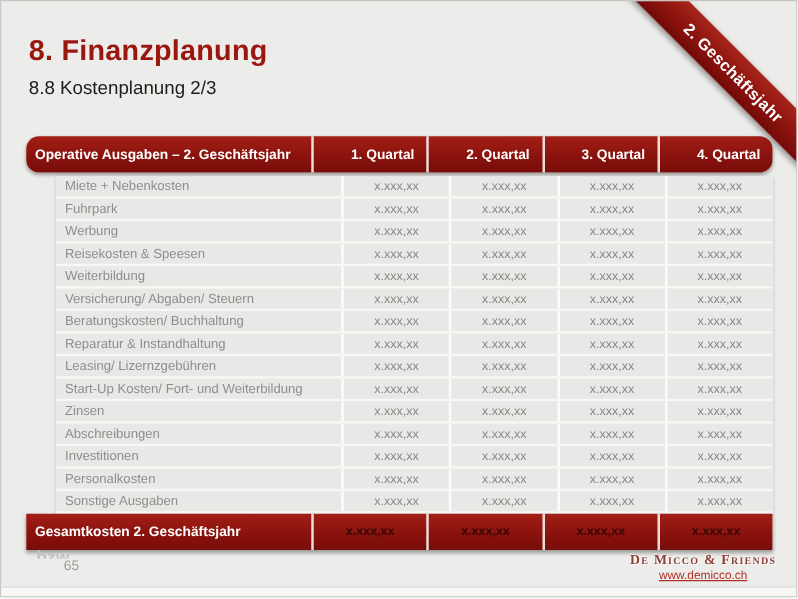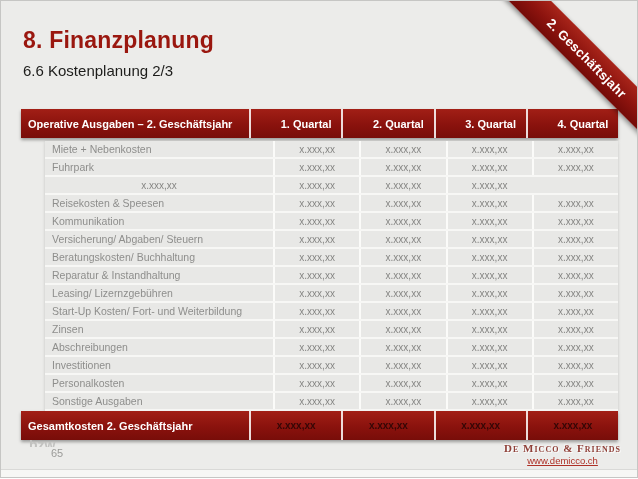--- a/index.html
+++ b/index.html
@@ -23,20 +23,21 @@
     display:flex;align-items:center;justify-content:center;z-index:6;
   }
   .ribbon span{color:#fff;font-weight:bold;font-size:13px;letter-spacing:.3px;}
   .table{position:absolute;left:20px;top:108px;width:597px;z-index:2;}
   .thead,.trow{display:grid;grid-template-columns:228px 1fr 1fr 1fr 1fr;}
   .thead{
     height:29px;
     background:linear-gradient(180deg,#a21f16 0%,#8a120d 55%,#780d09 100%);
     box-shadow:0 2px 3px rgba(0,0,0,.35);
     margin-bottom:3px;
+    border-radius:10px;
   }
   .hcell{
     display:flex;align-items:center;justify-content:center;
     color:#fff;font-weight:bold;font-size:11px;white-space:nowrap;padding-left:20px;
   }
   .hcell.first{justify-content:flex-start;padding-left:7px;}
   .hcell + .hcell{border-left:2px solid rgba(255,255,255,.85);}
   .tbody{box-shadow:0 1px 3px rgba(0,0,0,.18);margin-left:24px;}
   .trow{height:16px;background:#e8e8e6;border-bottom:2px solid #f7f7f5;}
   .cell{display:flex;align-items:center;overflow:hidden;white-space:nowrap;}
@@ -63,21 +64,21 @@
     text-shadow:1px 1px 0 rgba(255,255,255,.9), -1px -1px 0 rgba(255,255,255,.5);
   }
   .brand-url{font-size:9.5px;color:#ae3127;margin-top:1px;text-decoration:underline;}
 </style>
 </head>
 <body>
 
 <div class="slide">
 
   <div class="title">8. Finanzplanung</div>
-  <div class="subtitle">6.6 Kostenplanung 2/3</div>
+  <div class="subtitle">8.8 Kostenplanung 2/3</div>
 
   <div class="ribbon">
     <span>2. Geschäftsjahr</span>
   </div>
 
   <div class="table">
     <div class="thead">
       <div class="hcell first">Operative Ausgaben – 2. Geschäftsjahr</div>
       <div class="hcell">1. Quartal</div>
       <div class="hcell">2. Quartal</div>
@@ -94,34 +95,35 @@
           <div class="cell val">x.xxx,xx</div>
         </div>
         <div class="trow">
           <div class="cell label">Fuhrpark</div>
           <div class="cell val">x.xxx,xx</div>
           <div class="cell val">x.xxx,xx</div>
           <div class="cell val">x.xxx,xx</div>
           <div class="cell val">x.xxx,xx</div>
         </div>
         <div class="trow">
+          <div class="cell label">Werbung</div>
           <div class="cell val">x.xxx,xx</div>
           <div class="cell val">x.xxx,xx</div>
           <div class="cell val">x.xxx,xx</div>
           <div class="cell val">x.xxx,xx</div>
         </div>
         <div class="trow">
           <div class="cell label">Reisekosten &amp; Speesen</div>
           <div class="cell val">x.xxx,xx</div>
           <div class="cell val">x.xxx,xx</div>
           <div class="cell val">x.xxx,xx</div>
           <div class="cell val">x.xxx,xx</div>
         </div>
         <div class="trow">
-          <div class="cell label">Kommunikation</div>
+          <div class="cell label">Weiterbildung</div>
           <div class="cell val">x.xxx,xx</div>
           <div class="cell val">x.xxx,xx</div>
           <div class="cell val">x.xxx,xx</div>
           <div class="cell val">x.xxx,xx</div>
         </div>
         <div class="trow">
           <div class="cell label">Versicherung/ Abgaben/ Steuern</div>
           <div class="cell val">x.xxx,xx</div>
           <div class="cell val">x.xxx,xx</div>
           <div class="cell val">x.xxx,xx</div>

